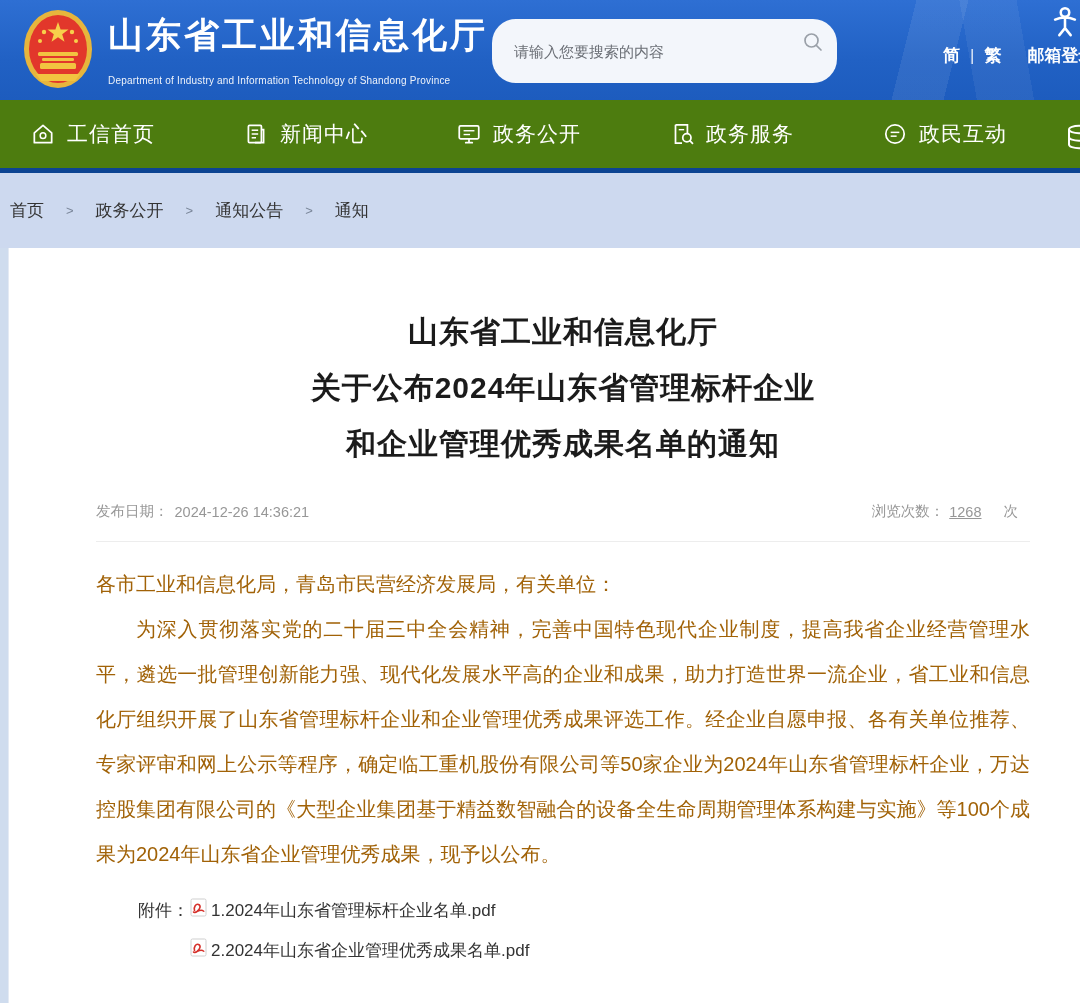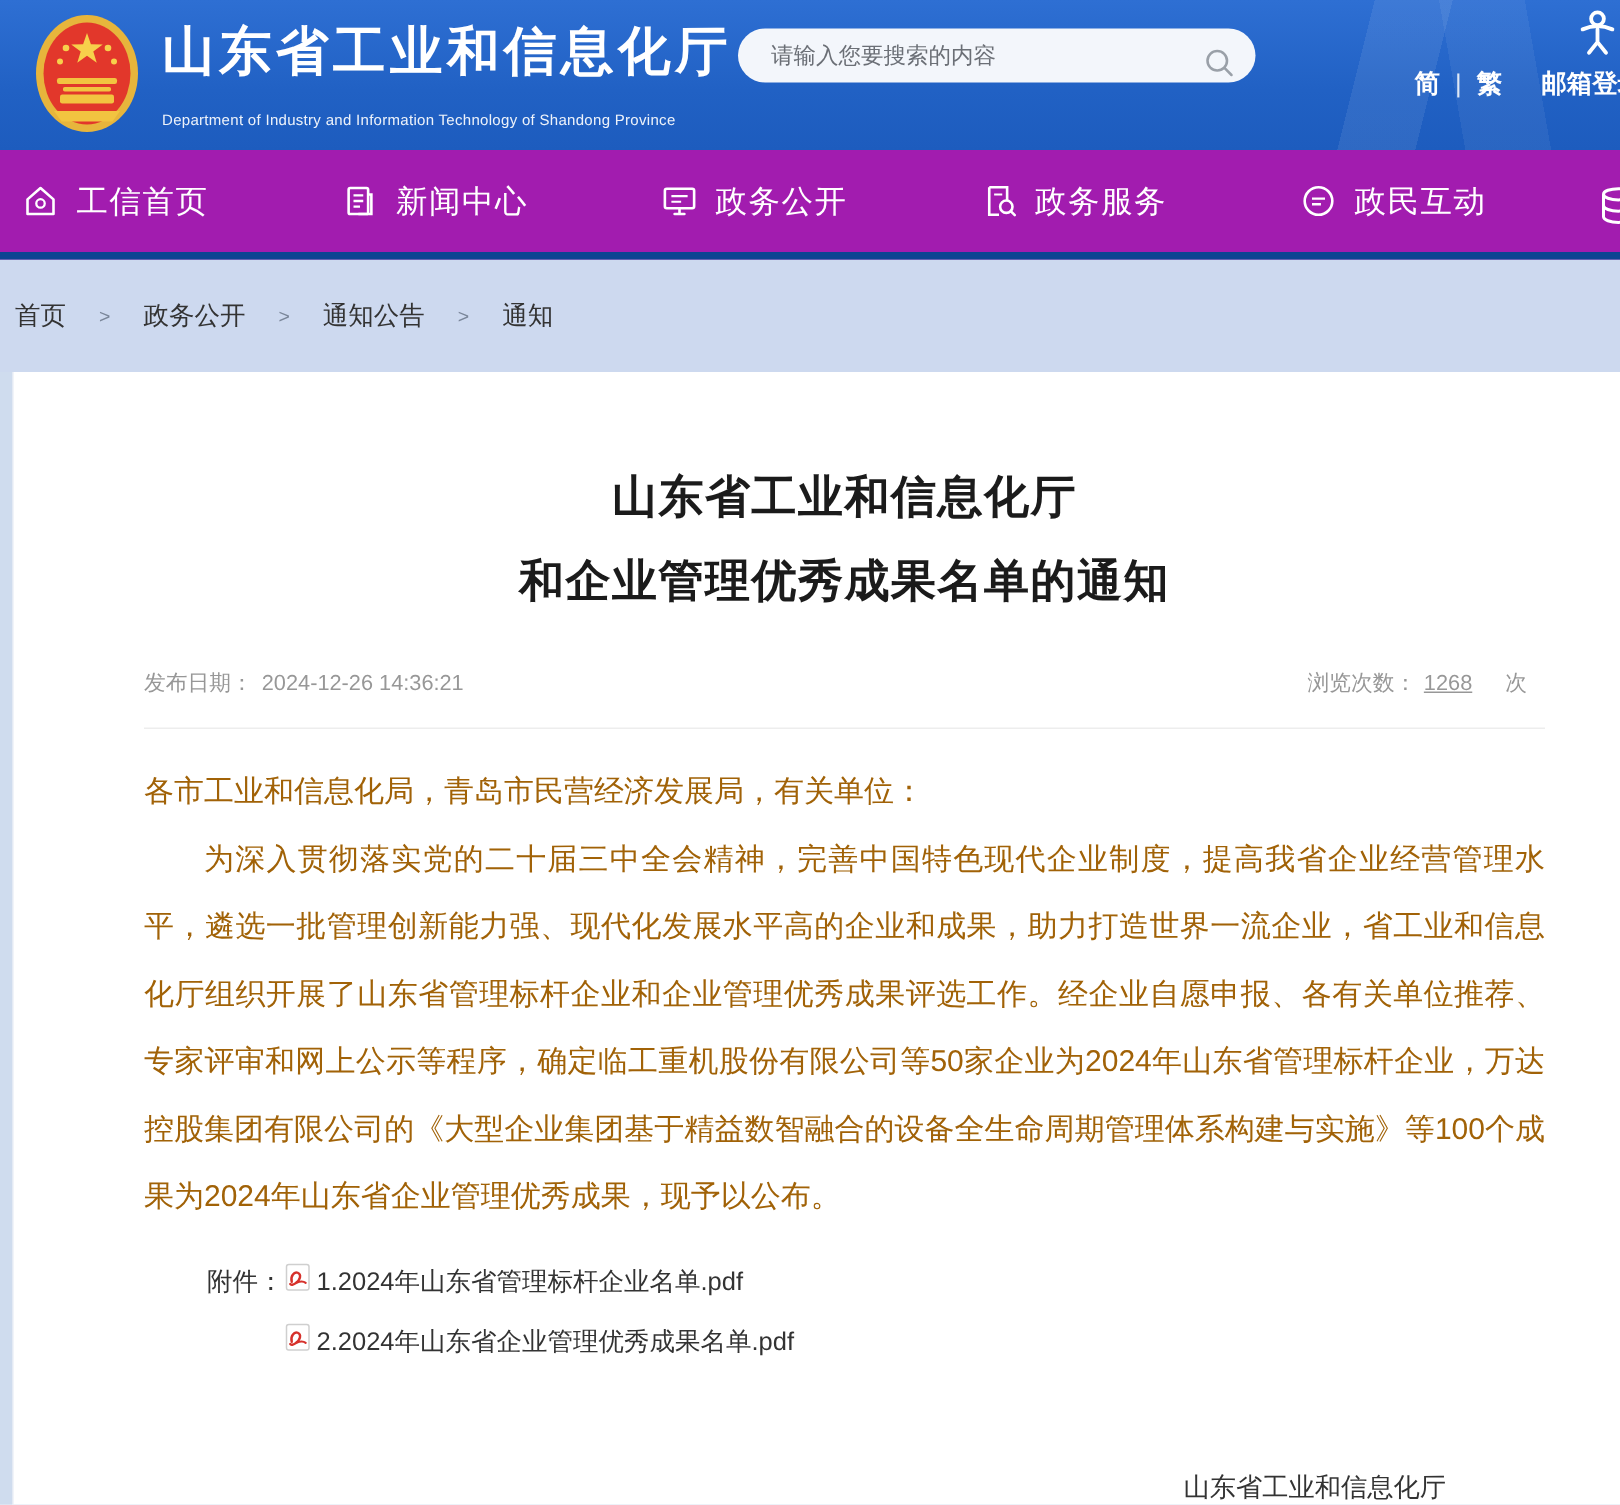--- a/index.html
+++ b/index.html
@@ -17,41 +17,41 @@
     background:
       linear-gradient(104deg, transparent 42%, rgba(255,255,255,.08) 42%, rgba(255,255,255,.08) 58%, transparent 58%),
       linear-gradient(80deg, transparent 62%, rgba(255,255,255,.06) 62%, rgba(255,255,255,.06) 80%, transparent 80%);
   }
   .brand{ position:absolute; left:22px; top:8px; display:flex; align-items:center; }
   .emblem{ width:72px; height:82px; flex:none; }
   .brand-text{ margin-left:14px; color:#fff; }
   .brand-title{ font-size:35px; font-weight:700; letter-spacing:3px; line-height:44px; }
   .brand-sub{ font-size:10px; letter-spacing:.2px; opacity:.92; margin-top:18px; }
 
-  .search-box{ position:absolute; left:492px; top:19px; width:345px; height:36px; }
+  .search-box{ position:absolute; left:492px; top:19px; width:345px; height:64px; }
   .search-input{
     width:100%; height:100%; border:none; outline:none; border-radius:24px;
     background:#f3f6fb; padding:0 48px 0 22px; font-size:15px; color:#555;
     font-family:"Liberation Sans", sans-serif;
   }
   .search-input::placeholder{ color:#6b6f76; }
   .search-btn{ position:absolute; right:12px; top:11px; width:24px; height:24px; cursor:pointer; }
 
   .quick-links{
     position:absolute; left:943px; top:44px; display:flex; align-items:center;
     color:#fff; font-size:17px; font-weight:700; white-space:nowrap;
   }
   .quick-links .sep{ margin:0 10px; font-weight:400; opacity:.85; }
   .mail-login{ margin-left:26px; }
   .a11y-icon{ position:absolute; left:1048px; top:4px; width:34px; height:34px; }
 
   
   .nav-bar{
-    height:73px; background:#a21caf; border-bottom:5px solid #0c4492;
-    display:flex; align-items:center; padding-left:14px; position:relative; overflow:hidden;
+    height:73px; background:#4d7c0f; border-bottom:5px solid #0c4492;
+    display:flex; align-items:center; padding-left:30px; position:relative; overflow:hidden;
   }
   .nav-item{ width:213px; display:flex; align-items:center; color:#fff; cursor:pointer; flex:none; }
   .nav-item svg{ width:26px; height:26px; margin-right:11px; flex:none; }
   .nav-label{ font-size:21px; letter-spacing:1px; }
   .nav-partial{ position:absolute; right:-14px; top:22px; width:30px; height:30px; }
 
   
   .breadcrumb{
     height:75px; background:#cdd9ef; display:flex; align-items:center;
     padding-left:10px; font-size:17px; color:#333;
@@ -201,20 +201,21 @@
   <span class="crumb">通知公告</span>
   <span class="crumb-sep">&gt;</span>
   <span class="crumb">通知</span>
 </div>
 
 <div class="main-wrap">
   <div class="panel">
 
     <div class="doc-title">
       <div>山东省工业和信息化厅</div>
+      <div>关于公布2024年山东省管理标杆企业</div>
       <div>和企业管理优秀成果名单的通知</div>
     </div>
 
     <div class="meta-row">
       <div class="meta-left">
         <div class="meta-pair">
           <span>发布日期：</span>
           <span class="v">2024-12-26 14:36:21</span>
         </div>
       </div>

